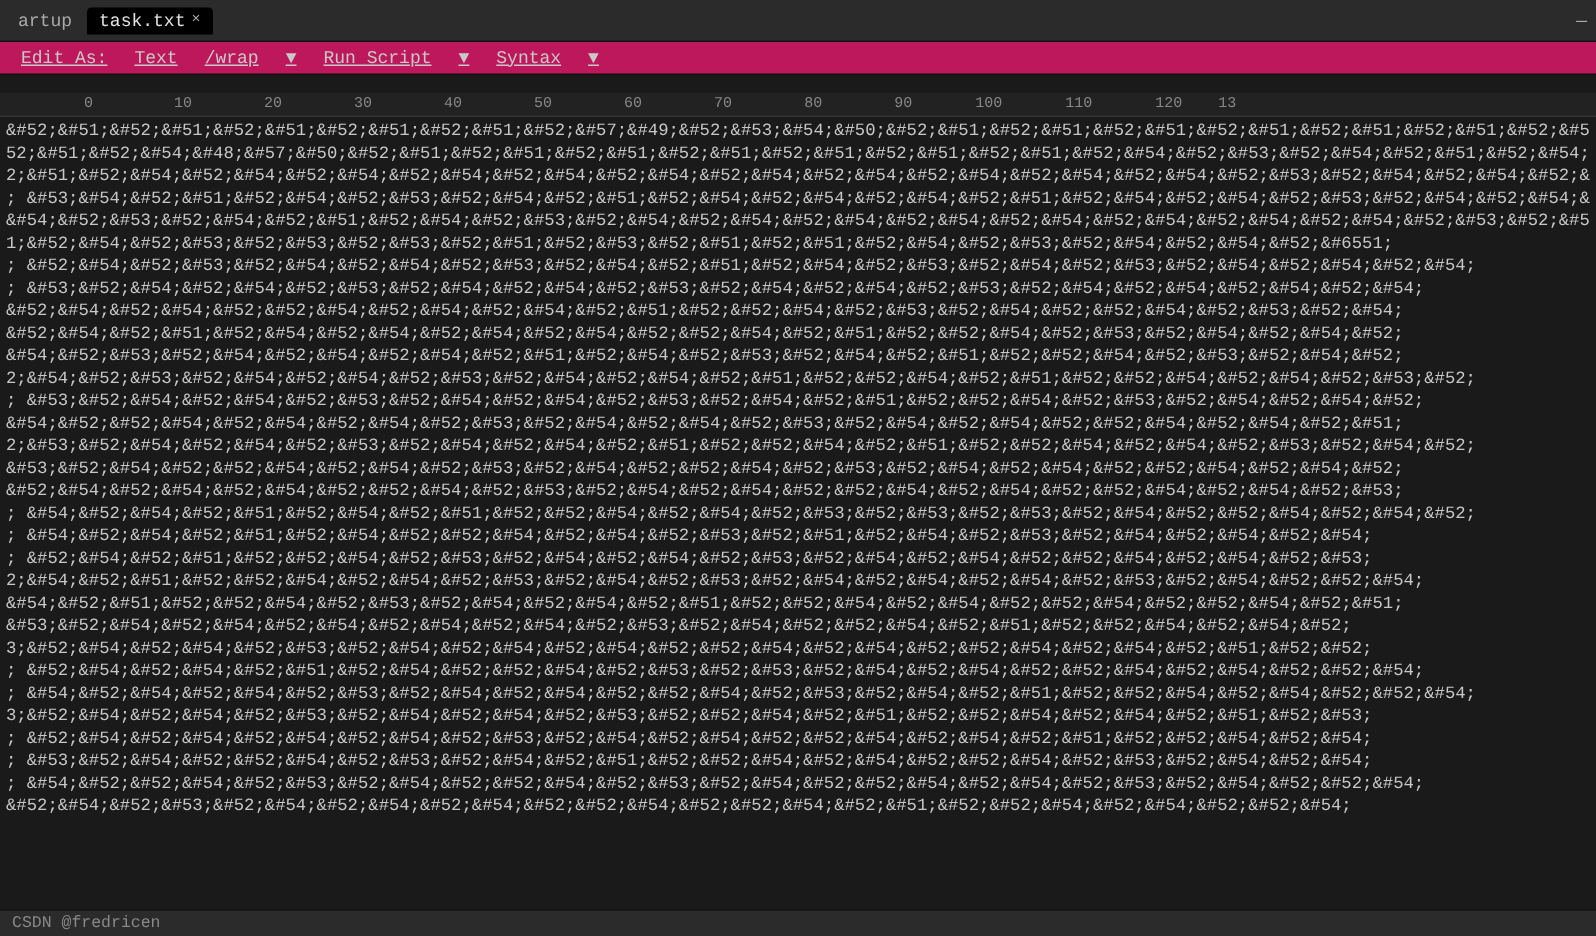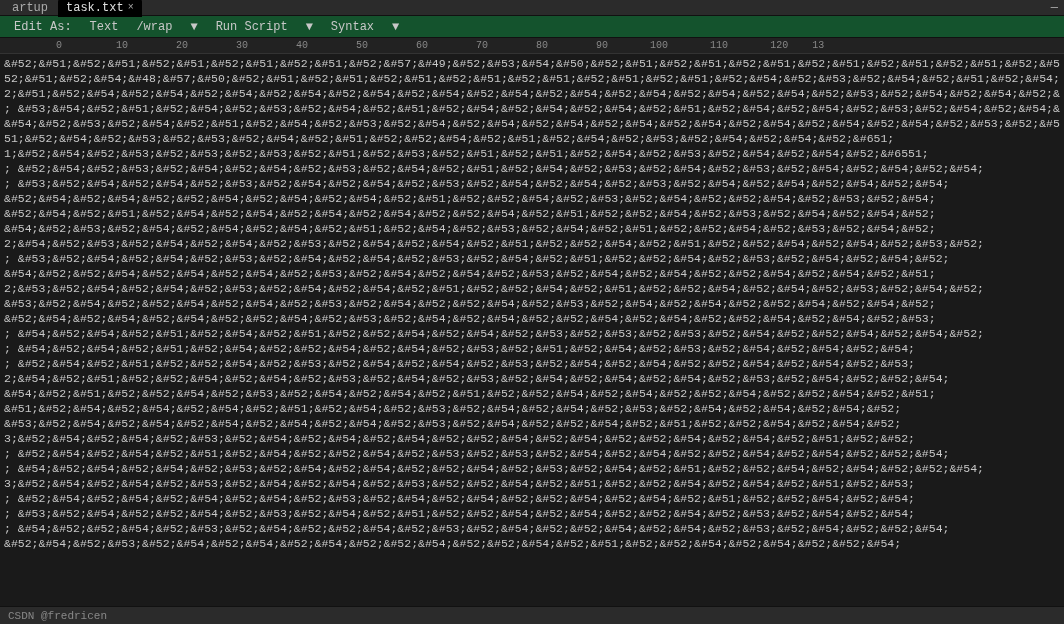--- a/index.html
+++ b/index.html
@@ -10,21 +10,21 @@
       font-size: 12px;
       height: 624px;
       overflow: hidden;
     }
 
     
     #titlebar {
       display: flex;
       align-items: center;
       background: #2b2b2b;
-      height: 16px;
+      height: 28px;
       padding: 0 6px;
       border-bottom: 1px solid #111;
       justify-content: space-between;
     }
     #titlebar-left {
       display: flex;
       align-items: center;
       gap: 4px;
     }
     .title-item {
@@ -48,25 +48,26 @@
     }
     .titlebar-right {
       color: #aaa;
       font-size: 12px;
     }
 
     
     #menubar {
       display: flex;
       align-items: center;
-      background: #14532d;
+      background: #be185d;
       height: 22px;
       padding: 0 6px;
       border-bottom: 1px solid #111;
       gap: 2px;
+      text-decoration: underline;
     }
     .menu-item {
       color: #c8c8c8;
       font-size: 12px;
       padding: 1px 8px;
       cursor: pointer;
       white-space: nowrap;
     }
 
     
@@ -74,20 +75,21 @@
       background: #222;
       color: #888;
       font-size: 10px;
       height: 16px;
       padding: 2px 0 0 0;
       border-bottom: 1px solid #333;
       white-space: nowrap;
       overflow: hidden;
       font-family: 'Courier New', monospace;
       padding-left: 2px;
+      margin-top: 12px;
     }
 
     
     #editor {
       background: #1a1a1a;
       color: #c8c8c8;
       font-size: 11.5px;
       font-family: 'Courier New', Courier, monospace;
       padding: 2px 4px;
       overflow: hidden;
@@ -148,39 +150,37 @@
 <div id="ruler">
   &nbsp;&nbsp;&nbsp;&nbsp;&nbsp;&nbsp;&nbsp;&nbsp;&nbsp;0&nbsp;&nbsp;&nbsp;&nbsp;&nbsp;&nbsp;&nbsp;&nbsp;&nbsp;10&nbsp;&nbsp;&nbsp;&nbsp;&nbsp;&nbsp;&nbsp;&nbsp;20&nbsp;&nbsp;&nbsp;&nbsp;&nbsp;&nbsp;&nbsp;&nbsp;30&nbsp;&nbsp;&nbsp;&nbsp;&nbsp;&nbsp;&nbsp;&nbsp;40&nbsp;&nbsp;&nbsp;&nbsp;&nbsp;&nbsp;&nbsp;&nbsp;50&nbsp;&nbsp;&nbsp;&nbsp;&nbsp;&nbsp;&nbsp;&nbsp;60&nbsp;&nbsp;&nbsp;&nbsp;&nbsp;&nbsp;&nbsp;&nbsp;70&nbsp;&nbsp;&nbsp;&nbsp;&nbsp;&nbsp;&nbsp;&nbsp;80&nbsp;&nbsp;&nbsp;&nbsp;&nbsp;&nbsp;&nbsp;&nbsp;90&nbsp;&nbsp;&nbsp;&nbsp;&nbsp;&nbsp;&nbsp;100&nbsp;&nbsp;&nbsp;&nbsp;&nbsp;&nbsp;&nbsp;110&nbsp;&nbsp;&nbsp;&nbsp;&nbsp;&nbsp;&nbsp;120&nbsp;&nbsp;&nbsp;&nbsp;13
 </div>
 
 <div id="editor">
 <div class="editor-line">&amp;#52;&amp;#51;&amp;#52;&amp;#51;&amp;#52;&amp;#51;&amp;#52;&amp;#51;&amp;#52;&amp;#51;&amp;#52;&amp;#57;&amp;#49;&amp;#52;&amp;#53;&amp;#54;&amp;#50;&amp;#52;&amp;#51;&amp;#52;&amp;#51;&amp;#52;&amp;#51;&amp;#52;&amp;#51;&amp;#52;&amp;#51;&amp;#52;&amp;#51;&amp;#52;&amp;#51;&amp;#52;&amp;#51;&amp;#52;&amp;#51;</div>
 <div class="editor-line">52;&amp;#51;&amp;#52;&amp;#54;&amp;#48;&amp;#57;&amp;#50;&amp;#52;&amp;#51;&amp;#52;&amp;#51;&amp;#52;&amp;#51;&amp;#52;&amp;#51;&amp;#52;&amp;#51;&amp;#52;&amp;#51;&amp;#52;&amp;#51;&amp;#52;&amp;#54;&amp;#52;&amp;#53;&amp;#52;&amp;#54;&amp;#52;&amp;#51;&amp;#52;&amp;#54;&amp;#52;&amp;#51;</div>
 <div class="editor-line">2;&amp;#51;&amp;#52;&amp;#54;&amp;#52;&amp;#54;&amp;#52;&amp;#54;&amp;#52;&amp;#54;&amp;#52;&amp;#54;&amp;#52;&amp;#54;&amp;#52;&amp;#54;&amp;#52;&amp;#54;&amp;#52;&amp;#54;&amp;#52;&amp;#54;&amp;#52;&amp;#54;&amp;#52;&amp;#53;&amp;#52;&amp;#54;&amp;#52;&amp;#54;&amp;#52;&amp;#53;&amp;#52;&amp;#54;&amp;#52;</div>
 <div class="editor-line">; &amp;#53;&amp;#54;&amp;#52;&amp;#51;&amp;#52;&amp;#54;&amp;#52;&amp;#53;&amp;#52;&amp;#54;&amp;#52;&amp;#51;&amp;#52;&amp;#54;&amp;#52;&amp;#54;&amp;#52;&amp;#54;&amp;#52;&amp;#51;&amp;#52;&amp;#54;&amp;#52;&amp;#54;&amp;#52;&amp;#53;&amp;#52;&amp;#54;&amp;#52;&amp;#54;&amp;#52;</div>
 <div class="editor-line">&amp;#54;&amp;#52;&amp;#53;&amp;#52;&amp;#54;&amp;#52;&amp;#51;&amp;#52;&amp;#54;&amp;#52;&amp;#53;&amp;#52;&amp;#54;&amp;#52;&amp;#54;&amp;#52;&amp;#54;&amp;#52;&amp;#54;&amp;#52;&amp;#54;&amp;#52;&amp;#54;&amp;#52;&amp;#54;&amp;#52;&amp;#54;&amp;#52;&amp;#53;&amp;#52;&amp;#54;&amp;#52;</div>
-<div class="editor-line">51;&amp;#52;&amp;#54;&amp;#52;&amp;#53;&amp;#52;&amp;#53;&amp;#52;&amp;#54;&amp;#52;&amp;#51;&amp;#52;&amp;#52;&amp;#54;&amp;#52;&amp;#51;&amp;#52;&amp;#54;&amp;#52;&amp;#53;&amp;#52;&amp;#54;&amp;#52;&amp;#54;&amp;#52;&amp;#651;</div>
 <div class="editor-line">1;&amp;#52;&amp;#54;&amp;#52;&amp;#53;&amp;#52;&amp;#53;&amp;#52;&amp;#53;&amp;#52;&amp;#51;&amp;#52;&amp;#53;&amp;#52;&amp;#51;&amp;#52;&amp;#51;&amp;#52;&amp;#54;&amp;#52;&amp;#53;&amp;#52;&amp;#54;&amp;#52;&amp;#54;&amp;#52;&amp;#6551;</div>
 <div class="editor-line">; &amp;#52;&amp;#54;&amp;#52;&amp;#53;&amp;#52;&amp;#54;&amp;#52;&amp;#54;&amp;#52;&amp;#53;&amp;#52;&amp;#54;&amp;#52;&amp;#51;&amp;#52;&amp;#54;&amp;#52;&amp;#53;&amp;#52;&amp;#54;&amp;#52;&amp;#53;&amp;#52;&amp;#54;&amp;#52;&amp;#54;&amp;#52;&amp;#54;</div>
 <div class="editor-line">; &amp;#53;&amp;#52;&amp;#54;&amp;#52;&amp;#54;&amp;#52;&amp;#53;&amp;#52;&amp;#54;&amp;#52;&amp;#54;&amp;#52;&amp;#53;&amp;#52;&amp;#54;&amp;#52;&amp;#54;&amp;#52;&amp;#53;&amp;#52;&amp;#54;&amp;#52;&amp;#54;&amp;#52;&amp;#54;&amp;#52;&amp;#54;</div>
 <div class="editor-line">&amp;#52;&amp;#54;&amp;#52;&amp;#54;&amp;#52;&amp;#52;&amp;#54;&amp;#52;&amp;#54;&amp;#52;&amp;#54;&amp;#52;&amp;#51;&amp;#52;&amp;#52;&amp;#54;&amp;#52;&amp;#53;&amp;#52;&amp;#54;&amp;#52;&amp;#52;&amp;#54;&amp;#52;&amp;#53;&amp;#52;&amp;#54;</div>
 <div class="editor-line">&amp;#52;&amp;#54;&amp;#52;&amp;#51;&amp;#52;&amp;#54;&amp;#52;&amp;#54;&amp;#52;&amp;#54;&amp;#52;&amp;#54;&amp;#52;&amp;#52;&amp;#54;&amp;#52;&amp;#51;&amp;#52;&amp;#52;&amp;#54;&amp;#52;&amp;#53;&amp;#52;&amp;#54;&amp;#52;&amp;#54;&amp;#52;</div>
 <div class="editor-line">&amp;#54;&amp;#52;&amp;#53;&amp;#52;&amp;#54;&amp;#52;&amp;#54;&amp;#52;&amp;#54;&amp;#52;&amp;#51;&amp;#52;&amp;#54;&amp;#52;&amp;#53;&amp;#52;&amp;#54;&amp;#52;&amp;#51;&amp;#52;&amp;#52;&amp;#54;&amp;#52;&amp;#53;&amp;#52;&amp;#54;&amp;#52;</div>
 <div class="editor-line">2;&amp;#54;&amp;#52;&amp;#53;&amp;#52;&amp;#54;&amp;#52;&amp;#54;&amp;#52;&amp;#53;&amp;#52;&amp;#54;&amp;#52;&amp;#54;&amp;#52;&amp;#51;&amp;#52;&amp;#52;&amp;#54;&amp;#52;&amp;#51;&amp;#52;&amp;#52;&amp;#54;&amp;#52;&amp;#54;&amp;#52;&amp;#53;&amp;#52;</div>
 <div class="editor-line">; &amp;#53;&amp;#52;&amp;#54;&amp;#52;&amp;#54;&amp;#52;&amp;#53;&amp;#52;&amp;#54;&amp;#52;&amp;#54;&amp;#52;&amp;#53;&amp;#52;&amp;#54;&amp;#52;&amp;#51;&amp;#52;&amp;#52;&amp;#54;&amp;#52;&amp;#53;&amp;#52;&amp;#54;&amp;#52;&amp;#54;&amp;#52;</div>
 <div class="editor-line">&amp;#54;&amp;#52;&amp;#52;&amp;#54;&amp;#52;&amp;#54;&amp;#52;&amp;#54;&amp;#52;&amp;#53;&amp;#52;&amp;#54;&amp;#52;&amp;#54;&amp;#52;&amp;#53;&amp;#52;&amp;#54;&amp;#52;&amp;#54;&amp;#52;&amp;#52;&amp;#54;&amp;#52;&amp;#54;&amp;#52;&amp;#51;</div>
 <div class="editor-line">2;&amp;#53;&amp;#52;&amp;#54;&amp;#52;&amp;#54;&amp;#52;&amp;#53;&amp;#52;&amp;#54;&amp;#52;&amp;#54;&amp;#52;&amp;#51;&amp;#52;&amp;#52;&amp;#54;&amp;#52;&amp;#51;&amp;#52;&amp;#52;&amp;#54;&amp;#52;&amp;#54;&amp;#52;&amp;#53;&amp;#52;&amp;#54;&amp;#52;</div>
 <div class="editor-line">&amp;#53;&amp;#52;&amp;#54;&amp;#52;&amp;#52;&amp;#54;&amp;#52;&amp;#54;&amp;#52;&amp;#53;&amp;#52;&amp;#54;&amp;#52;&amp;#52;&amp;#54;&amp;#52;&amp;#53;&amp;#52;&amp;#54;&amp;#52;&amp;#54;&amp;#52;&amp;#52;&amp;#54;&amp;#52;&amp;#54;&amp;#52;</div>
 <div class="editor-line">&amp;#52;&amp;#54;&amp;#52;&amp;#54;&amp;#52;&amp;#54;&amp;#52;&amp;#52;&amp;#54;&amp;#52;&amp;#53;&amp;#52;&amp;#54;&amp;#52;&amp;#54;&amp;#52;&amp;#52;&amp;#54;&amp;#52;&amp;#54;&amp;#52;&amp;#52;&amp;#54;&amp;#52;&amp;#54;&amp;#52;&amp;#53;</div>
 <div class="editor-line">; &amp;#54;&amp;#52;&amp;#54;&amp;#52;&amp;#51;&amp;#52;&amp;#54;&amp;#52;&amp;#51;&amp;#52;&amp;#52;&amp;#54;&amp;#52;&amp;#54;&amp;#52;&amp;#53;&amp;#52;&amp;#53;&amp;#52;&amp;#53;&amp;#52;&amp;#54;&amp;#52;&amp;#52;&amp;#54;&amp;#52;&amp;#54;&amp;#52;</div>
 <div class="editor-line">; &amp;#54;&amp;#52;&amp;#54;&amp;#52;&amp;#51;&amp;#52;&amp;#54;&amp;#52;&amp;#52;&amp;#54;&amp;#52;&amp;#54;&amp;#52;&amp;#53;&amp;#52;&amp;#51;&amp;#52;&amp;#54;&amp;#52;&amp;#53;&amp;#52;&amp;#54;&amp;#52;&amp;#54;&amp;#52;&amp;#54;</div>
 <div class="editor-line">; &amp;#52;&amp;#54;&amp;#52;&amp;#51;&amp;#52;&amp;#52;&amp;#54;&amp;#52;&amp;#53;&amp;#52;&amp;#54;&amp;#52;&amp;#54;&amp;#52;&amp;#53;&amp;#52;&amp;#54;&amp;#52;&amp;#54;&amp;#52;&amp;#52;&amp;#54;&amp;#52;&amp;#54;&amp;#52;&amp;#53;</div>
 <div class="editor-line">2;&amp;#54;&amp;#52;&amp;#51;&amp;#52;&amp;#52;&amp;#54;&amp;#52;&amp;#54;&amp;#52;&amp;#53;&amp;#52;&amp;#54;&amp;#52;&amp;#53;&amp;#52;&amp;#54;&amp;#52;&amp;#54;&amp;#52;&amp;#54;&amp;#52;&amp;#53;&amp;#52;&amp;#54;&amp;#52;&amp;#52;&amp;#54;</div>
 <div class="editor-line">&amp;#54;&amp;#52;&amp;#51;&amp;#52;&amp;#52;&amp;#54;&amp;#52;&amp;#53;&amp;#52;&amp;#54;&amp;#52;&amp;#54;&amp;#52;&amp;#51;&amp;#52;&amp;#52;&amp;#54;&amp;#52;&amp;#54;&amp;#52;&amp;#52;&amp;#54;&amp;#52;&amp;#52;&amp;#54;&amp;#52;&amp;#51;</div>
-<div class="editor-line">&amp;#51;&amp;#52;&amp;#54;&amp;#52;&amp;#54;&amp;#52;&amp;#54;&amp;#52;&amp;#51;&amp;#52;&amp;#54;&amp;#52;&amp;#53;&amp;#52;&amp;#54;&amp;#52;&amp;#54;&amp;#52;&amp;#53;&amp;#52;&amp;#54;&amp;#52;&amp;#54;&amp;#52;&amp;#54;&amp;#52;</div>
 <div class="editor-line">&amp;#53;&amp;#52;&amp;#54;&amp;#52;&amp;#54;&amp;#52;&amp;#54;&amp;#52;&amp;#54;&amp;#52;&amp;#54;&amp;#52;&amp;#53;&amp;#52;&amp;#54;&amp;#52;&amp;#52;&amp;#54;&amp;#52;&amp;#51;&amp;#52;&amp;#52;&amp;#54;&amp;#52;&amp;#54;&amp;#52;</div>
 <div class="editor-line">3;&amp;#52;&amp;#54;&amp;#52;&amp;#54;&amp;#52;&amp;#53;&amp;#52;&amp;#54;&amp;#52;&amp;#54;&amp;#52;&amp;#54;&amp;#52;&amp;#52;&amp;#54;&amp;#52;&amp;#54;&amp;#52;&amp;#52;&amp;#54;&amp;#52;&amp;#54;&amp;#52;&amp;#51;&amp;#52;&amp;#52;</div>
 <div class="editor-line">; &amp;#52;&amp;#54;&amp;#52;&amp;#54;&amp;#52;&amp;#51;&amp;#52;&amp;#54;&amp;#52;&amp;#52;&amp;#54;&amp;#52;&amp;#53;&amp;#52;&amp;#53;&amp;#52;&amp;#54;&amp;#52;&amp;#54;&amp;#52;&amp;#52;&amp;#54;&amp;#52;&amp;#54;&amp;#52;&amp;#52;&amp;#54;</div>
 <div class="editor-line">; &amp;#54;&amp;#52;&amp;#54;&amp;#52;&amp;#54;&amp;#52;&amp;#53;&amp;#52;&amp;#54;&amp;#52;&amp;#54;&amp;#52;&amp;#52;&amp;#54;&amp;#52;&amp;#53;&amp;#52;&amp;#54;&amp;#52;&amp;#51;&amp;#52;&amp;#52;&amp;#54;&amp;#52;&amp;#54;&amp;#52;&amp;#52;&amp;#54;</div>
 <div class="editor-line">3;&amp;#52;&amp;#54;&amp;#52;&amp;#54;&amp;#52;&amp;#53;&amp;#52;&amp;#54;&amp;#52;&amp;#54;&amp;#52;&amp;#53;&amp;#52;&amp;#52;&amp;#54;&amp;#52;&amp;#51;&amp;#52;&amp;#52;&amp;#54;&amp;#52;&amp;#54;&amp;#52;&amp;#51;&amp;#52;&amp;#53;</div>
 <div class="editor-line">; &amp;#52;&amp;#54;&amp;#52;&amp;#54;&amp;#52;&amp;#54;&amp;#52;&amp;#54;&amp;#52;&amp;#53;&amp;#52;&amp;#54;&amp;#52;&amp;#54;&amp;#52;&amp;#52;&amp;#54;&amp;#52;&amp;#54;&amp;#52;&amp;#51;&amp;#52;&amp;#52;&amp;#54;&amp;#52;&amp;#54;</div>
 <div class="editor-line">; &amp;#53;&amp;#52;&amp;#54;&amp;#52;&amp;#52;&amp;#54;&amp;#52;&amp;#53;&amp;#52;&amp;#54;&amp;#52;&amp;#51;&amp;#52;&amp;#52;&amp;#54;&amp;#52;&amp;#54;&amp;#52;&amp;#52;&amp;#54;&amp;#52;&amp;#53;&amp;#52;&amp;#54;&amp;#52;&amp;#54;</div>
 <div class="editor-line">; &amp;#54;&amp;#52;&amp;#52;&amp;#54;&amp;#52;&amp;#53;&amp;#52;&amp;#54;&amp;#52;&amp;#52;&amp;#54;&amp;#52;&amp;#53;&amp;#52;&amp;#54;&amp;#52;&amp;#52;&amp;#54;&amp;#52;&amp;#54;&amp;#52;&amp;#53;&amp;#52;&amp;#54;&amp;#52;&amp;#52;&amp;#54;</div>
 <div class="editor-line">&amp;#52;&amp;#54;&amp;#52;&amp;#53;&amp;#52;&amp;#54;&amp;#52;&amp;#54;&amp;#52;&amp;#54;&amp;#52;&amp;#52;&amp;#54;&amp;#52;&amp;#52;&amp;#54;&amp;#52;&amp;#51;&amp;#52;&amp;#52;&amp;#54;&amp;#52;&amp;#54;&amp;#52;&amp;#52;&amp;#54;</div>
 

